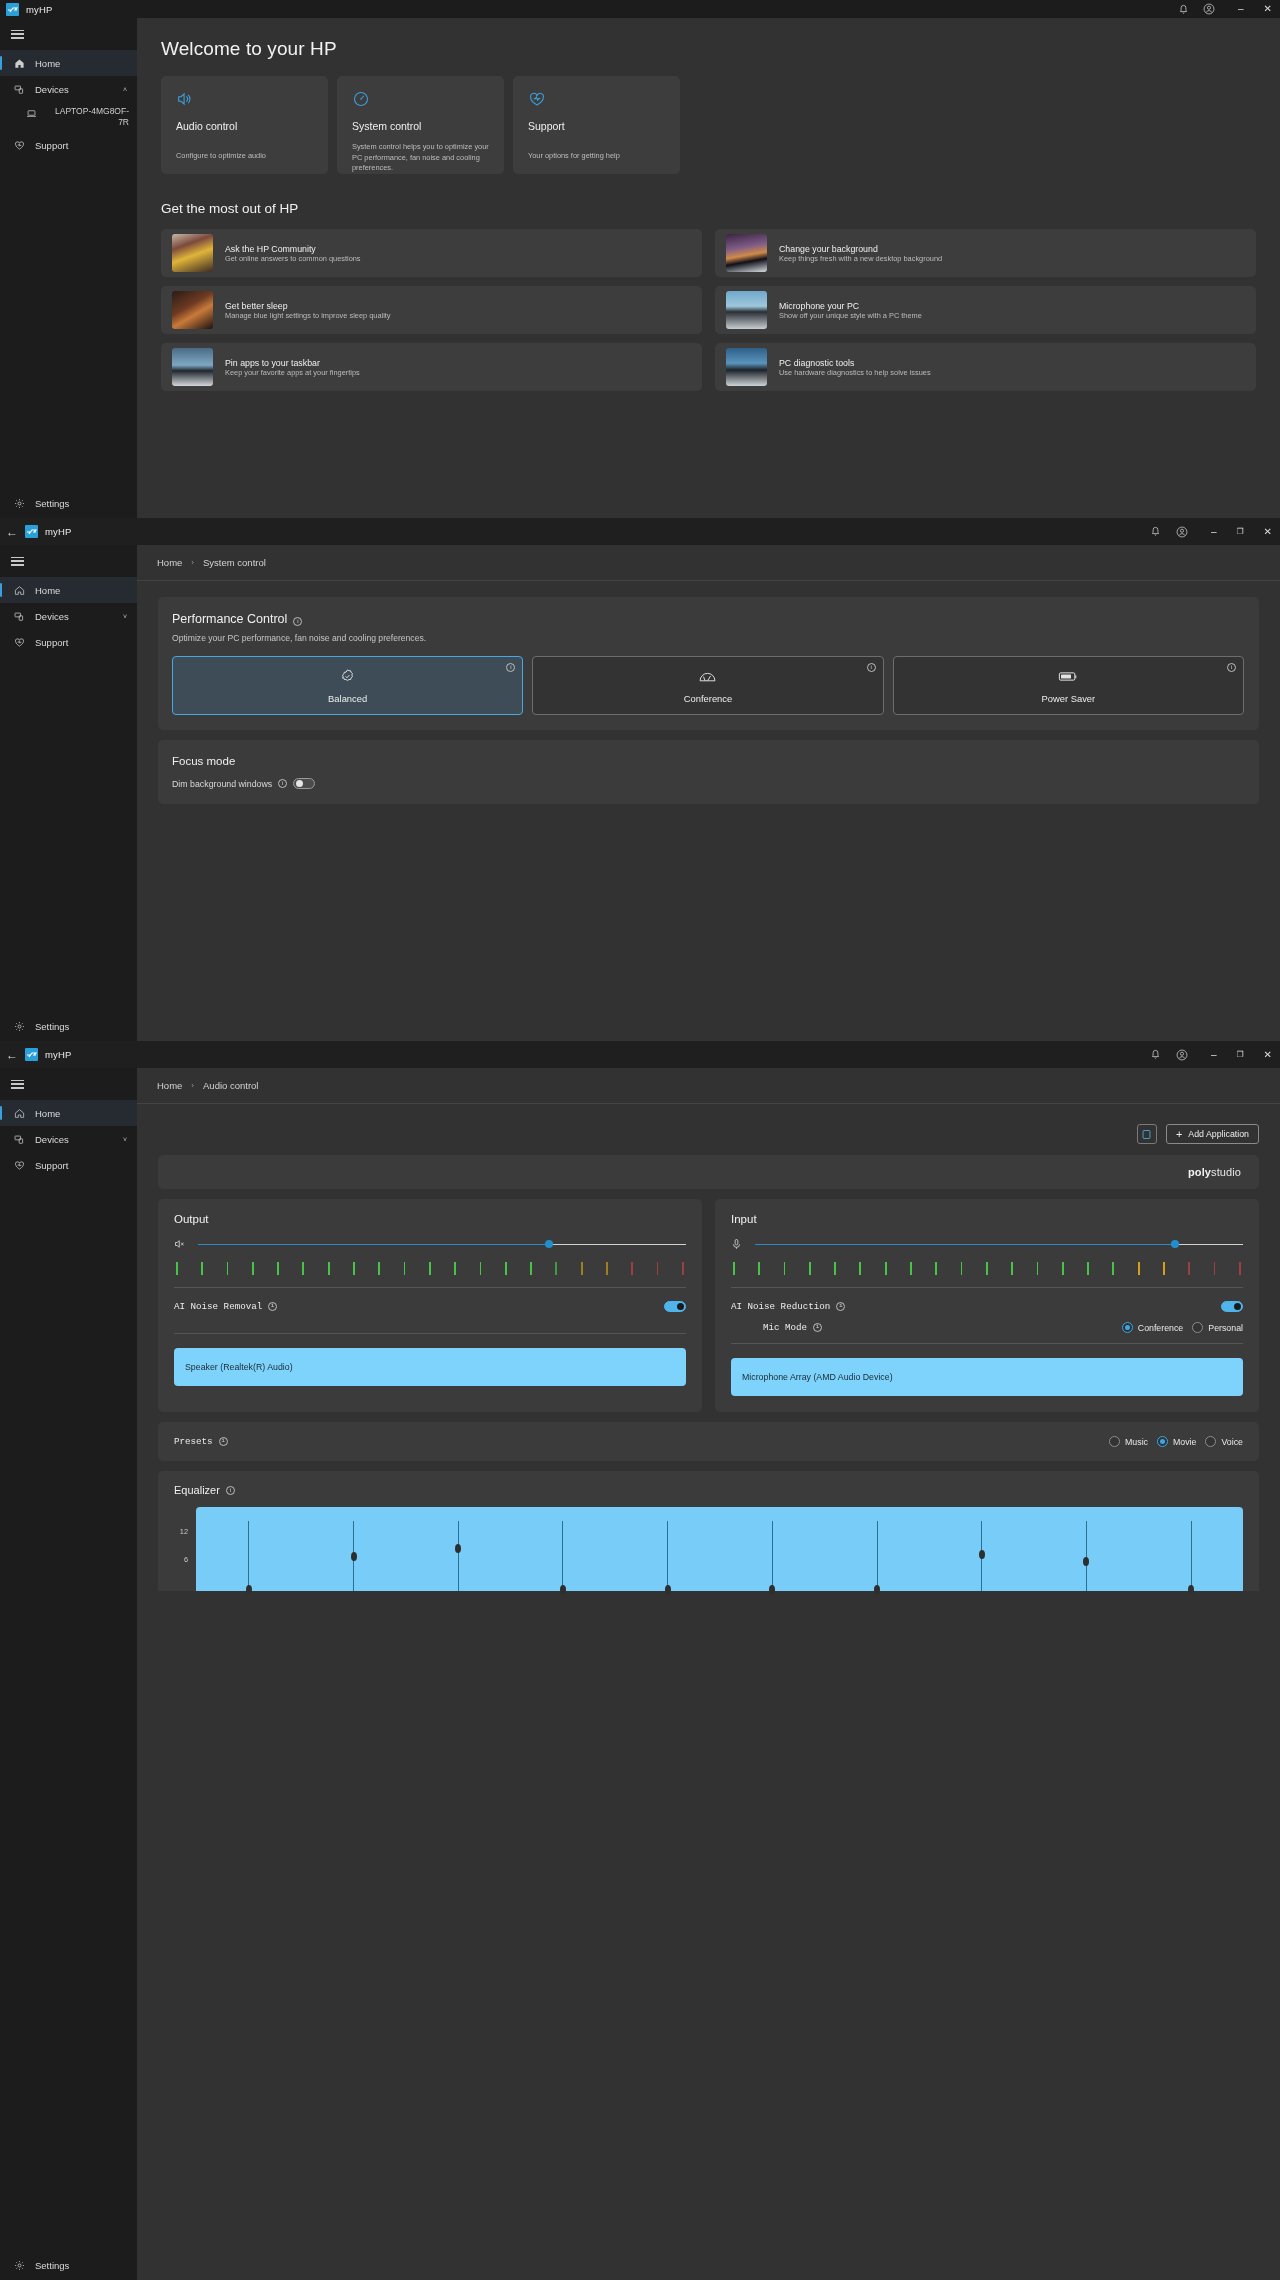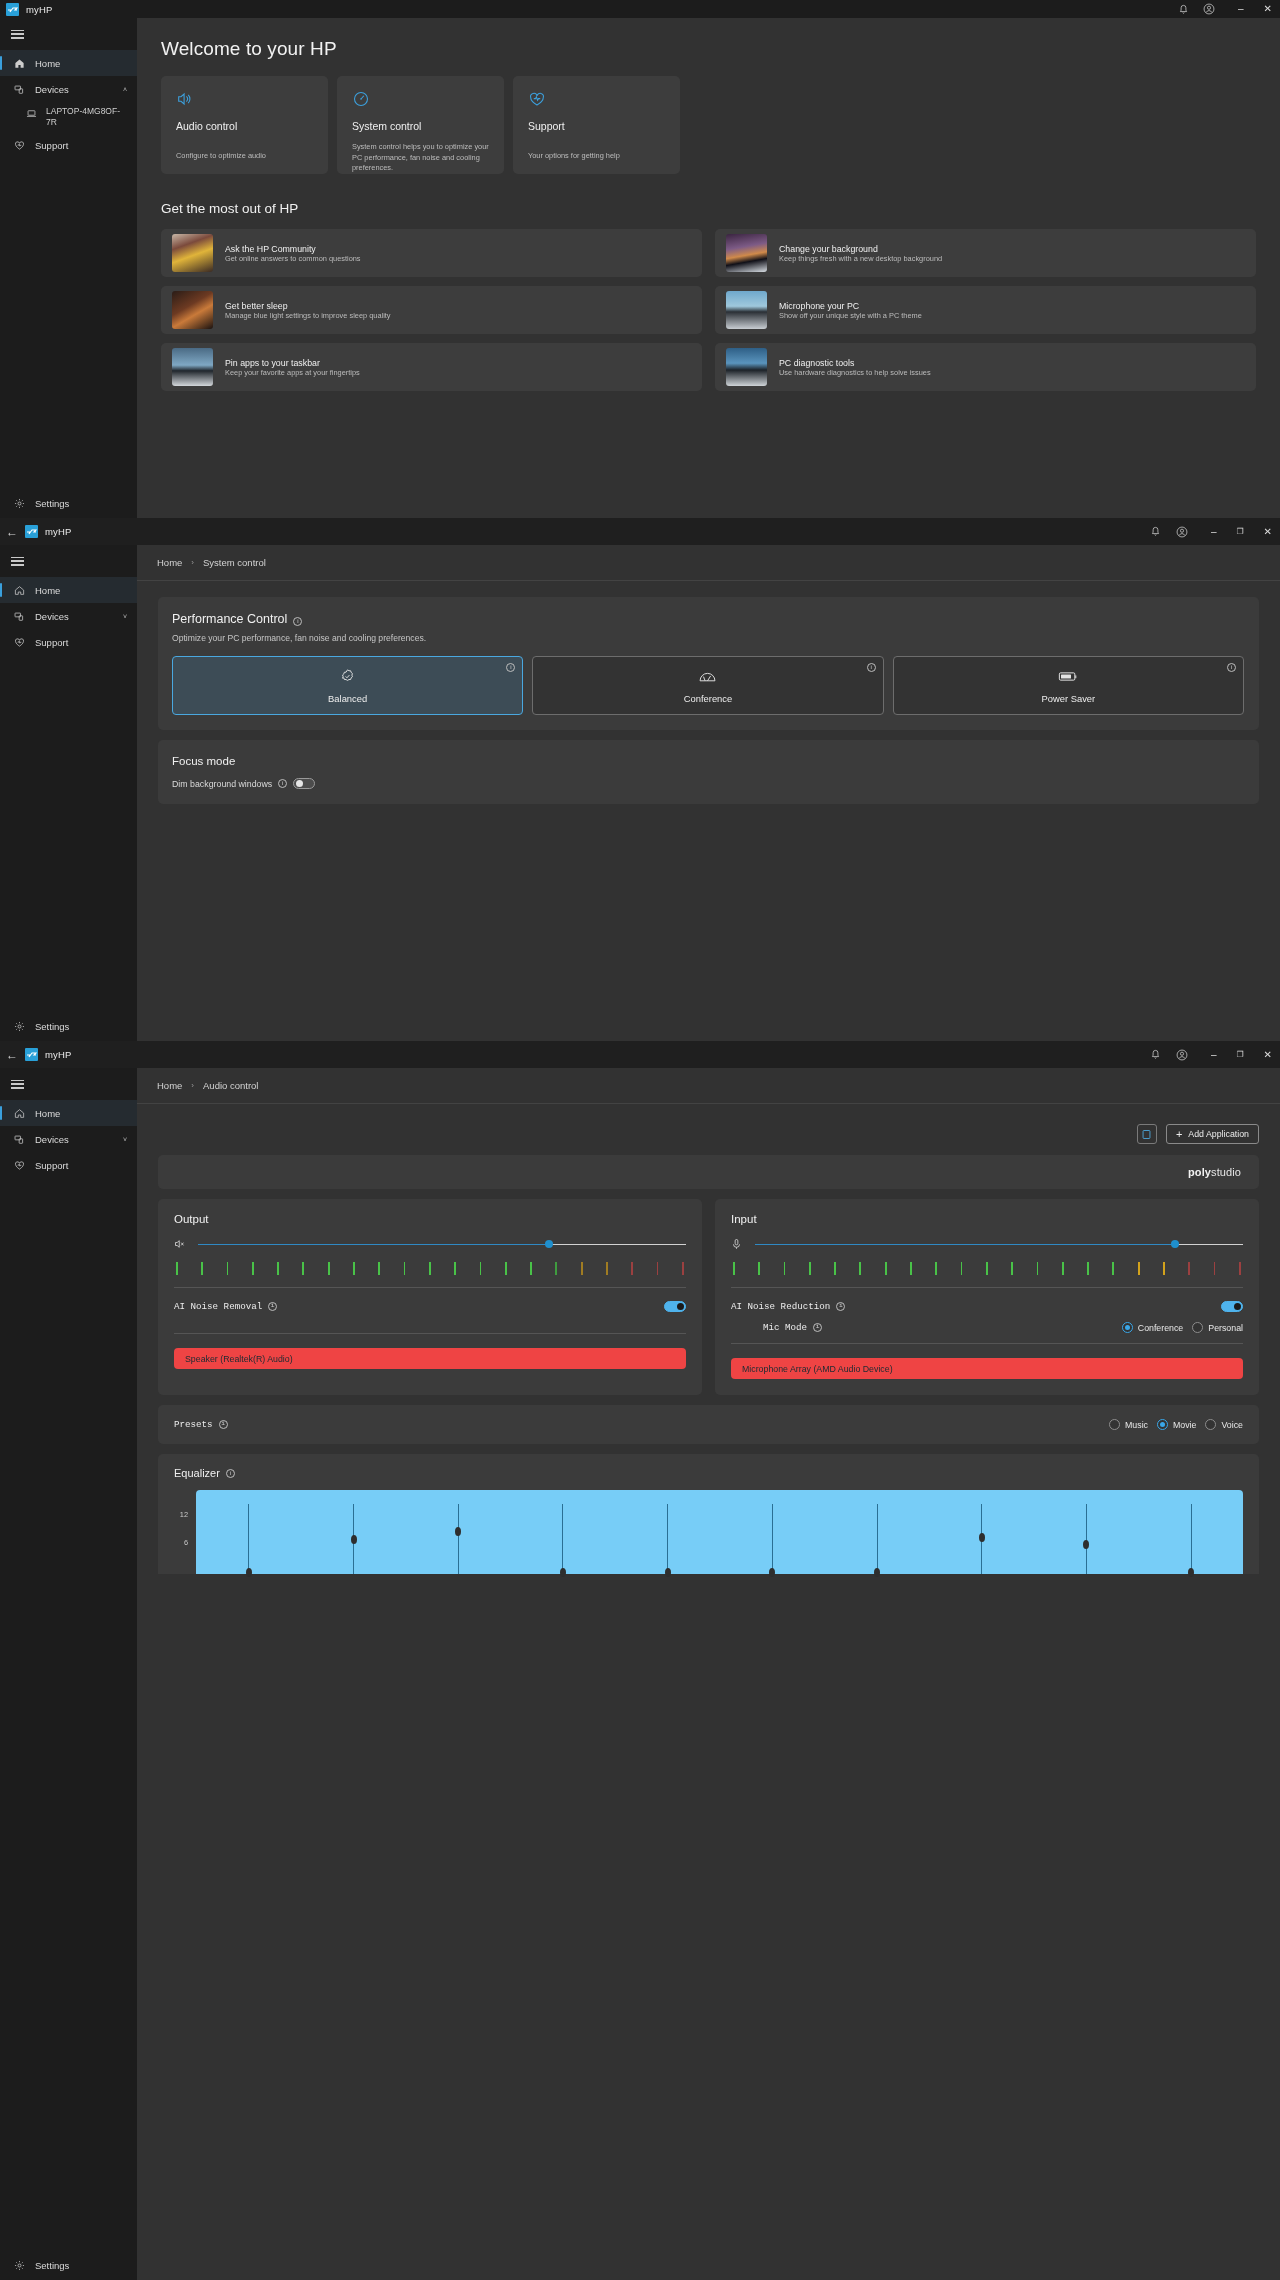--- a/index.html
+++ b/index.html
@@ -47,21 +47,21 @@
   .nav-item.active { background:#252b30; }
   .nav-item.active::before {
     content:""; position:absolute; left:0; top:6px; bottom:6px;
     width:2px; background:#3aa0dd; border-radius:1px;
   }
   .nav-ico { width:12px; height:12px; display:flex; align-items:center; justify-content:center; color:#cdcdcd; flex:0 0 12px; }
   .nav-label { flex:1; }
   .chev { font-size:7px; color:#b8b8b8; }
   .sub-item {
     display:flex; align-items:flex-start; gap:9px;
-    padding:4px 8px 4px 25px; font-size:8.5px; color:#cfcfcf; line-height:1.28;
+    padding:4px 8px 4px 25px; font-size:8.5px; color:#cfcfcf; line-height:1.28;text-align:right;
   }
   .sub-item .nav-ico { margin-top:1px; }
   .settings-row {
     position:absolute; bottom:9px; left:0; right:0;
     display:flex; align-items:center; gap:10px; padding-left:13px;
     font-size:9.5px; color:#dcdcdc;
   }
 
   
   .main { flex:1; background:#323232; position:relative; }
@@ -165,21 +165,21 @@
   .opt-lbl { font-size:9.2px; color:#ededed; display:flex; align-items:center; gap:6px; flex:1;font-family:Liberation Mono, monospace; }
   .radio-grp { display:flex; align-items:center; gap:9px; }
   .radio-item { display:flex; align-items:center; gap:5px; font-size:8.8px; color:#e8e8e8; }
   .radio {
     width:11px; height:11px; border-radius:50%; border:1.2px solid #8d8d8d;
     background:#333; display:flex; align-items:center; justify-content:center;
   }
   .radio.on { border-color:#3aa7e8; }
   .radio.on::after { content:""; width:5px; height:5px; border-radius:50%; background:#3aa7e8; }
   .dev-pill {
-    margin-top:14px; background:#ef4444; border-radius:4px; height:21px;
+    margin-top:14px; background:#7dd3fc; border-radius:4px; height:38px;
     display:flex; align-items:center; padding-left:11px;
     font-size:8.8px; color:#1b2b33;
   }
   .presets-panel { margin-top:10px; background:#3b3b3b; border-radius:5px; height:39px;
     display:flex; align-items:center; padding:0 16px; }
   .eq-panel { margin-top:10px; background:#3b3b3b; border-radius:5px 5px 0 0; padding:13px 16px 0 16px; }
   .eq-h { font-size:11px; color:#f0f0f0; display:flex; align-items:center; gap:6px; }
   .eq-graph-wrap { display:flex; margin-top:11px; }
   .eq-axis { width:22px; position:relative; }
   .eq-axis span { position:absolute; right:8px; font-size:7.4px; color:#cacaca; }

